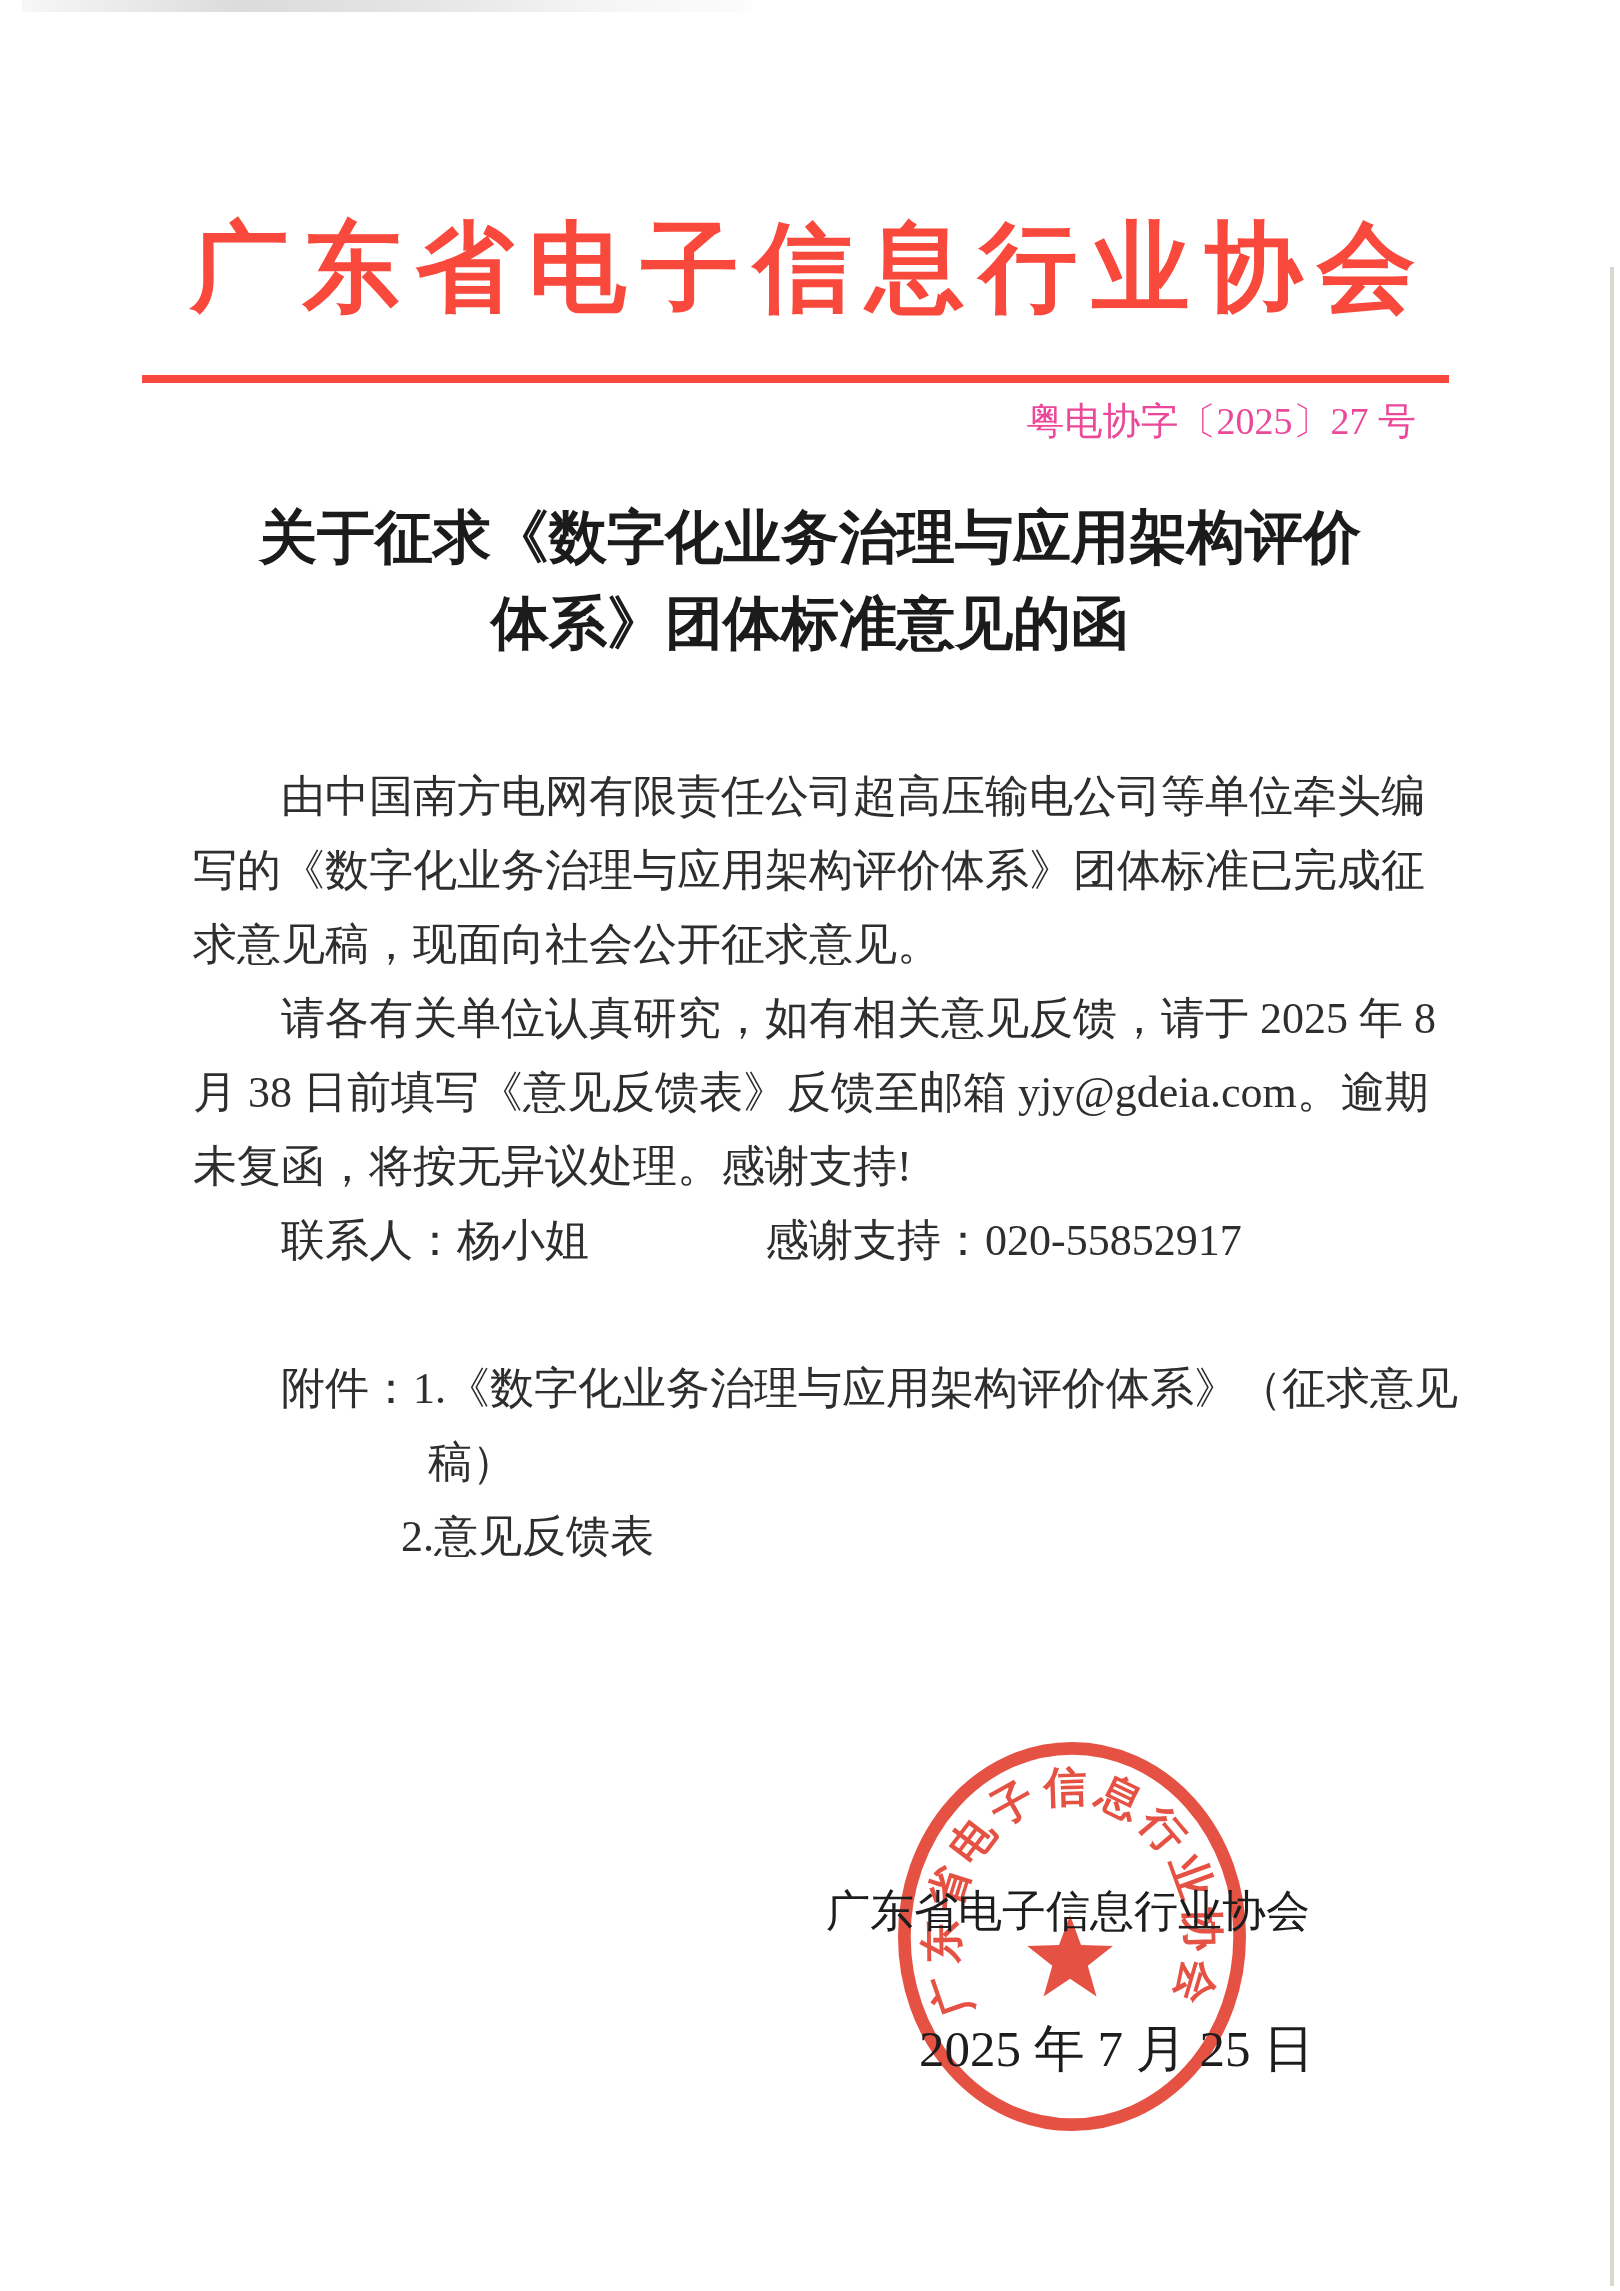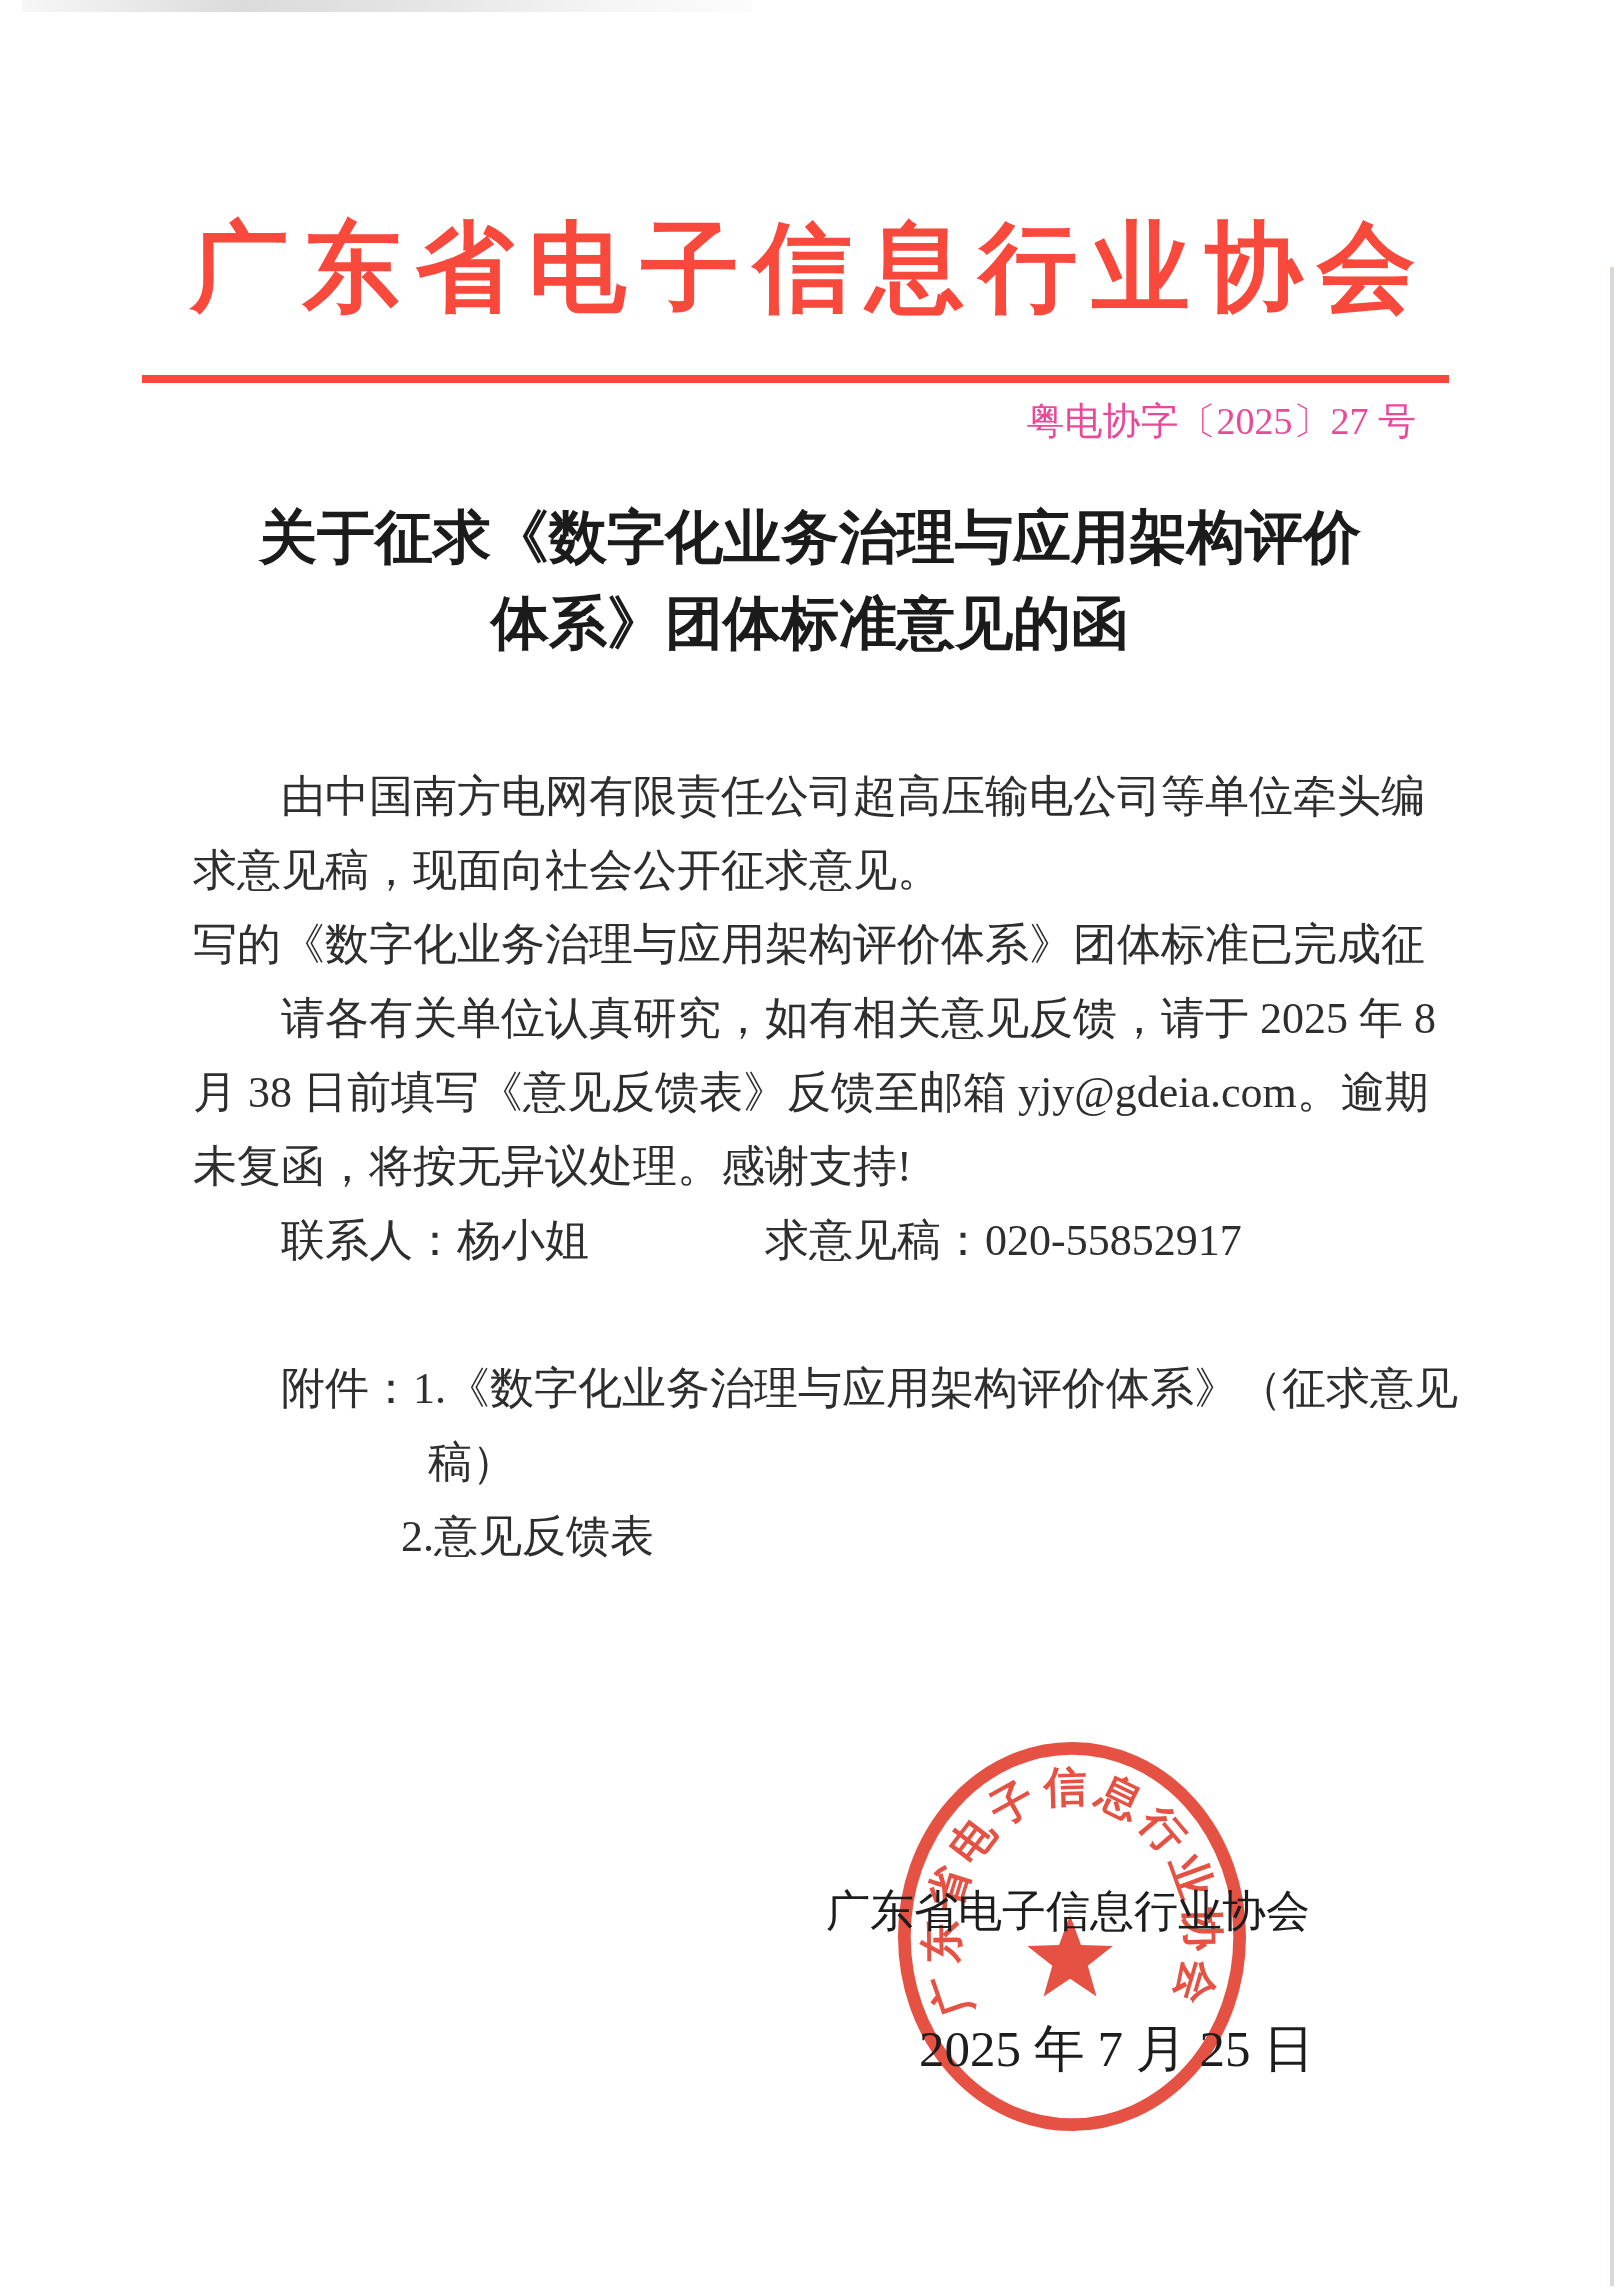--- a/index.html
+++ b/index.html
@@ -89,27 +89,27 @@
 
   <div class="doc-number">粤电协字〔2025〕27 号</div>
 
   <div class="letter-title">
     <div>关于征求《数字化业务治理与应用架构评价</div>
     <div>体系》团体标准意见的函</div>
   </div>
 
   <div class="body-text">
     <div class="line indent">由中国南方电网有限责任公司超高压输电公司等单位牵头编</div>
+    <div class="line">写的《数字化业务治理与应用架构评价体系》团体标准已完成征</div>
     <div class="line">求意见稿，现面向社会公开征求意见。</div>
-    <div class="line">写的《数字化业务治理与应用架构评价体系》团体标准已完成征</div>
     <div class="line indent">请各有关单位认真研究，如有相关意见反馈，请于 2025 年 8</div>
     <div class="line">月 38 日前填写《意见反馈表》反馈至邮箱 yjy@gdeia.com。逾期</div>
     <div class="line">未复函，将按无异议处理。感谢支持!</div>
     <div class="line indent">
-      <span>联系人：</span><span>杨小姐</span><span class="contact-gap"></span><span>求意见稿：</span><span>020-55852917</span>
+      <span>联系人：</span><span>杨小姐</span><span class="contact-gap"></span><span>感谢支持：</span><span>020-55852917</span>
     </div>
     <div class="spacer-line"></div>
     <div class="line indent">
       <span>附件：</span><span>1.《数字化业务治理与应用架构评价体系》（征求意见</span>
     </div>
     <div class="line gao-line">稿）</div>
     <div class="line item2-line">2.意见反馈表</div>
   </div>
 
   <svg class="seal-svg" viewBox="0 0 420 460" xmlns="http://www.w3.org/2000/svg">

